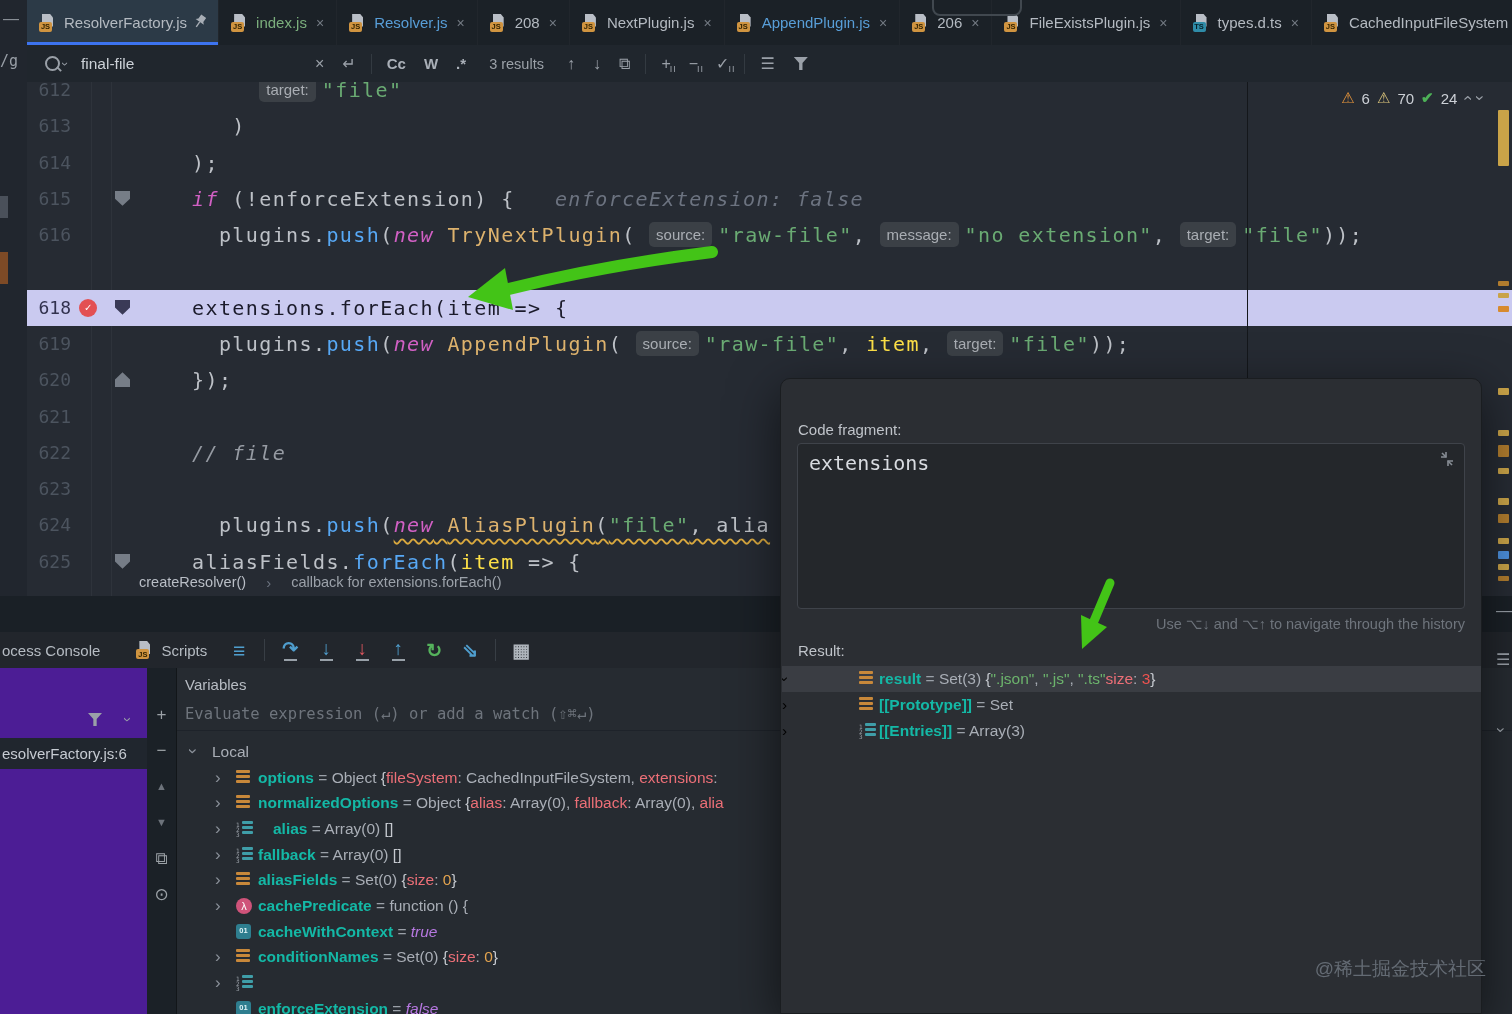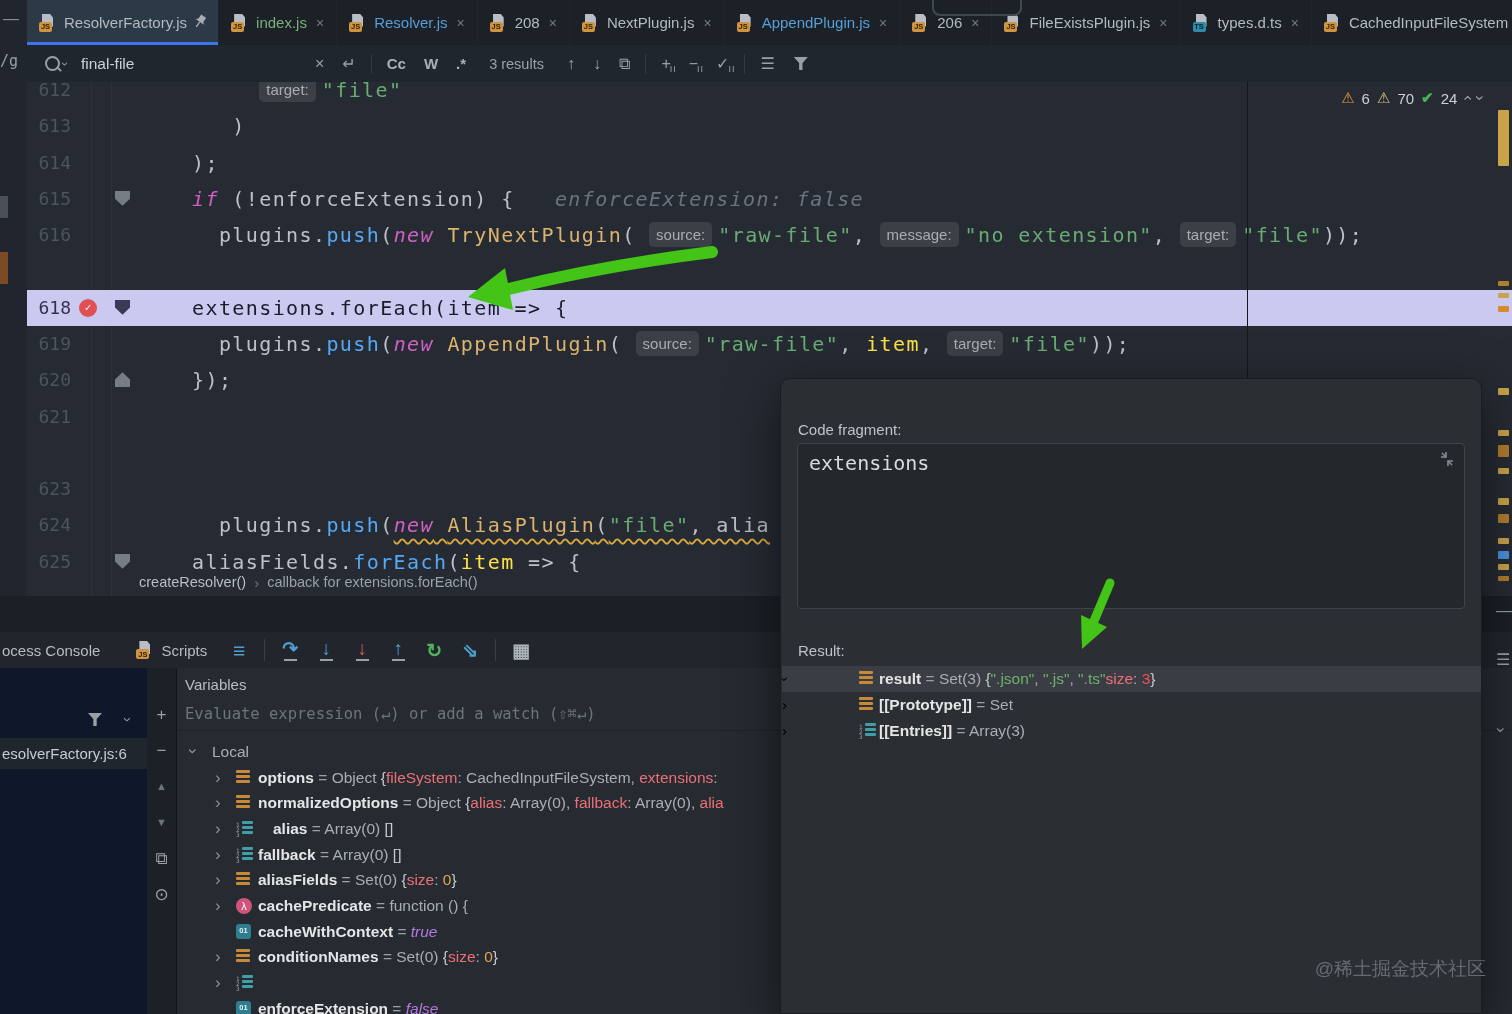--- a/index.html
+++ b/index.html
@@ -72,58 +72,58 @@
       font-family:"Liberation Sans",sans-serif;font-size:15px;letter-spacing:0;line-height:25px;vertical-align:2px;margin-right:6px;}
   .w{text-decoration:underline;text-decoration-style:wavy;text-decoration-color:#d9a83e;text-decoration-thickness:2px;text-underline-offset:6px;}
 
   .vdivider{left:1220px;top:0;width:1px;height:514px;background:#14171b;}
   .inspect{right:30px;top:7px;display:flex;align-items:center;gap:7px;font-size:15px;color:#ccd0d6;}
   .warn1{color:#e8963c;font-size:15px;}
   .warn2{color:#d8c27a;font-size:15px;}
   .okchk{color:#4db157;font-size:15px;font-weight:bold;}
   .stripe-mark{left:1471px;width:11px;border-radius:1px;}
 
-  .breadcrumbs{left:0;bottom:2px;width:900px;height:24px;display:flex;align-items:center;gap:8px;
+  .breadcrumbs{left:0;bottom:2px;width:900px;height:24px;display:flex;align-items:center;gap:20px;
       font-size:14.5px;color:#9ba1a9;padding-left:112px;}
   .breadcrumbs .b0{color:#b9bec6;}
   .bsep{color:#6c7380;font-size:15px;}
 
   
   .gapband{left:0;top:596px;width:1512px;height:36px;background:#1a2026;border-bottom:1px solid #121518;}
 
   
   .dheader{left:0;top:632px;width:1512px;height:36px;background:#22262c;border-bottom:1px solid #16191d;display:flex;align-items:center;}
   .dtab{font-size:15px;color:#b6bcc3;display:flex;align-items:center;gap:7px;}
   .dtab.cut{margin-left:2px;}
   .dtab.scripts{margin-left:36px;}
   .dico{display:flex;flex-direction:column;align-items:center;justify-content:center;margin:0 8px;min-width:20px;}
   .dico .g{font-size:19px;line-height:19px;font-weight:bold;}
   .dico .bar{width:13px;height:2px;background:#98a0a8;margin-top:1px;}
   .ddiv{width:1px;height:22px;background:#383e45;margin:0 7px;}
 
   
   .dbody{left:0;top:668px;width:1512px;height:346px;background:#262b31;}
-  .frames{left:0;top:0;width:147px;height:346px;background:#0f172a;border-right:1px solid #10141
+  .frames{left:0;top:0;width:147px;height:346px;background:#4c1d95;border-right:1px solid #10141
 7;}
   .frow{left:0;top:70px;width:147px;height:31px;background:#20262e;color:#c6cbd2;font-size:15px;line-height:31px;
         overflow:hidden;white-space:nowrap;padding-left:2px;box-sizing:border-box;}
   .ffilter{left:78px;top:44px;display:flex;align-items:center;gap:14px;}
   .strip{left:147px;top:0;width:30px;height:346px;background:#1b2127;border-right:1px solid #121619;
          display:flex;flex-direction:column;align-items:center;padding-top:38px;box-sizing:border-box;gap:19px;}
   .strip .si{color:#9ba1a6;font-size:17px;line-height:17px;}
   .strip .si.sm{font-size:11px;color:#6d737b;}
   .vtitle{left:185px;top:8px;font-size:15px;color:#b8bdc4;}
   .watchrow{left:177px;top:30px;width:1335px;height:32px;border-bottom:1px solid #1e232a;}
   .watchph{margin-left:8px;line-height:32px;font-size:15.5px;color:#6e747c;}
 
   .trow{left:177px;width:1335px;height:26px;white-space:nowrap;overflow:hidden;font-size:15.5px;line-height:26px;}
   .trow .tchev{position:absolute;top:0;color:#8b919a;font-size:17px;line-height:26px;}
   .ticon{position:absolute;top:5px;width:16px;height:16px;}
   .tseg{position:absolute;top:0;left:0;}
-  .t-vn{color:#e5e5e5;font-weight:600}.t-eq{color:#9aa0a8}.t-vt{color:#a9aeb6}.t-pr{color:#ec6f77}
+  .t-vn{color:#14b8a6;font-weight:600}.t-eq{color:#9aa0a8}.t-vt{color:#a9aeb6}.t-pr{color:#ec6f77}
   .t-vs{color:#6cb36c}.t-vnum{color:#e3a44f}.t-vred{color:#ef5350}.t-vb{color:#b678e0;font-style:italic}
   .t-br{color:#c6cad0}
 
   
   .ic-obj span{display:block;width:14px;height:3px;background:#c8883a;border-radius:1px;margin-bottom:2px;}
   .ic-arr{display:flex;gap:2px;}
   .ic-arr .nums{font-size:6px;line-height:5px;color:#9aa0a8;font-family:"DejaVu Sans Mono",monospace;padding-top:1px;}
   .ic-arr .bars span{display:block;width:11px;height:3px;background:#3f9ea8;border-radius:1px;margin-bottom:2px;}
   .ic-fn{width:16px;height:16px;border-radius:50%;background:#cf537a;color:#fff;font-size:11px;line-height:16px;text-align:center;}
   .ic-bool{width:15px;height:15px;border-radius:3px;background:#2e7e8f;color:#dff3f6;font-size:7.5px;font-weight:bold;
@@ -247,20 +247,21 @@
       <div class="abs erow mono" style="top: -10px;"><span class="lnum">612</span><span class="code"><span class="s-pl">     </span><span class="s-chip">target:</span><span class="s-str">"file"</span></span></div>
       <div class="abs erow mono" style="top: 26.28px;"><span class="lnum">613</span><span class="code"><span class="s-pl">   )</span></span></div>
       <div class="abs erow mono" style="top: 62.56px;"><span class="lnum">614</span><span class="code"><span class="s-pl">);</span></span></div>
       <div class="abs erow mono" style="top: 98.84px;"><span class="lnum">615</span><span class="fold down"></span><span class="code"><span class="s-kw">if</span><span class="s-pl"> (!enforceExtension) {   </span><span class="s-ghost">enforceExtension: false</span></span></div>
       <div class="abs erow mono" style="top: 135.12px;"><span class="lnum">616</span><span class="code"><span class="s-pl">  plugins.</span><span class="s-mth">push</span><span class="s-pl">(</span><span class="s-kw">new</span><span class="s-pl"> </span><span class="s-cls">TryNextPlugin</span><span class="s-pl">( </span><span class="s-chip">source:</span><span class="s-str">"raw-file"</span><span class="s-pl">, </span><span class="s-chip">message:</span><span class="s-str">"no extension"</span><span class="s-pl">, </span><span class="s-chip">target:</span><span class="s-str">"file"</span><span class="s-pl">));</span></span></div>
       <div class="abs erow mono" style="top: 171.4px; margin-top: 32px;"><span class="lnum">617</span><span class="fold up"></span><span class="code"><span class="s-pl">}</span></span></div>
       <div class="abs erow mono hlband" style="top: 207.68px;"><span class="lnum">618</span><span class="bp">✓</span><span class="fold down dark"></span><span class="code"><span class="s-hl">extensions.forEach(item =&gt; {</span></span></div>
       <div class="abs erow mono" style="top: 243.96px;"><span class="lnum">619</span><span class="code"><span class="s-pl">  plugins.</span><span class="s-mth">push</span><span class="s-pl">(</span><span class="s-kw">new</span><span class="s-pl"> </span><span class="s-cls">AppendPlugin</span><span class="s-pl">( </span><span class="s-chip">source:</span><span class="s-str">"raw-file"</span><span class="s-pl">, </span><span class="s-par">item</span><span class="s-pl">, </span><span class="s-chip">target:</span><span class="s-str">"file"</span><span class="s-pl">));</span></span></div>
       <div class="abs erow mono" style="top: 280.24px;"><span class="lnum">620</span><span class="fold up"></span><span class="code"><span class="s-pl">});</span></span></div>
       <div class="abs erow mono" style="top: 316.52px;"><span class="lnum">621</span><span class="code"></span></div>
+      <div class="abs erow mono" style="top: 352.8px;"><span class="lnum">622</span><span class="code"><span class="s-cmt">// file</span></span></div>
       <div class="abs erow mono" style="top: 389.08px;"><span class="lnum">623</span></div>
       <div class="abs erow mono" style="top: 425.36px;"><span class="lnum">624</span><span class="code"><span class="s-pl">  plugins.</span><span class="s-mth">push</span><span class="s-pl">(</span><span class="s-kw w">new</span><span class="s-pl w"> </span><span class="s-cls w">AliasPlugin</span><span class="s-pl w">(</span><span class="s-str w">"file"</span><span class="s-pl w">, alia</span></span></div>
       <div class="abs erow mono" style="top: 461.64px;"><span class="lnum">625</span><span class="fold down"></span><span class="code"><span class="s-pl">aliasFields.</span><span class="s-mth">forEach</span><span class="s-pl">(</span><span class="s-par">item</span><span class="s-pl"> =&gt; {</span></span></div>
       <div class="abs vdivider"></div>
       <div class="abs inspect">
         <span class="warn1">⚠</span>
         <span>6</span>
         <span class="warn2">⚠</span>
         <span>70</span>
         <span class="okchk">✔</span>
@@ -451,20 +452,21 @@
     <div class="abs dlabel" style="left:17px;top:42px;">Code fragment:</div>
     <div class="abs codebox">
       <div class="codetext mono">extensions</div>
       <svg class="collapse-ic" viewBox="0 0 14 14">
         <path d="M1 5 L6 5 L6 0" fill="none" stroke="#878d95" stroke-width="1.6"></path>
         <path d="M13 9 L8 9 L8 14" fill="none" stroke="#878d95" stroke-width="1.6"></path>
         <line x1="6" y1="5" x2="2" y2="1" stroke="#878d95" stroke-width="1.6"></line>
         <line x1="8" y1="9" x2="12" y2="13" stroke="#878d95" stroke-width="1.6"></line>
       </svg>
     </div>
+    <div class="abs dhint">Use ⌥↓ and ⌥↑ to navigate through the history</div>
     <div class="abs dlabel" style="left:17px;top:263px;">Result:</div>
     <div id="dresult">
         <div class="abs drow sel" style="top: 287px; width: 699px; left: 1px;"><span class="tchev " style="left: 30px; display: inline-block; transform: rotate(90deg); top: -1px;">›</span><span class="ticon ic-obj" style="left: 77px;">
             <span></span>
             <span></span>
             <span></span>
           </span><span class="tseg" style="left: 97px;"><span class="t-vn">result</span><span class="t-eq"> = </span><span class="t-vt">Set(3) </span><span class="t-br">{</span><span class="t-vs">".json"</span><span class="t-vt">, </span><span class="t-vs">".js"</span><span class="t-vt">, </span><span class="t-vs">".ts"</span><span class="t-pr">size</span><span class="t-vt">: </span><span class="t-vred">3</span><span class="t-br">}</span></span></div>
         <div class="abs drow" style="top: 313px; width: 699px; left: 1px;"><span class="tchev" style="left: 53px; display: inline-block;">›</span><span class="ticon ic-obj" style="left: 77px;">
             <span></span>
             <span></span>

